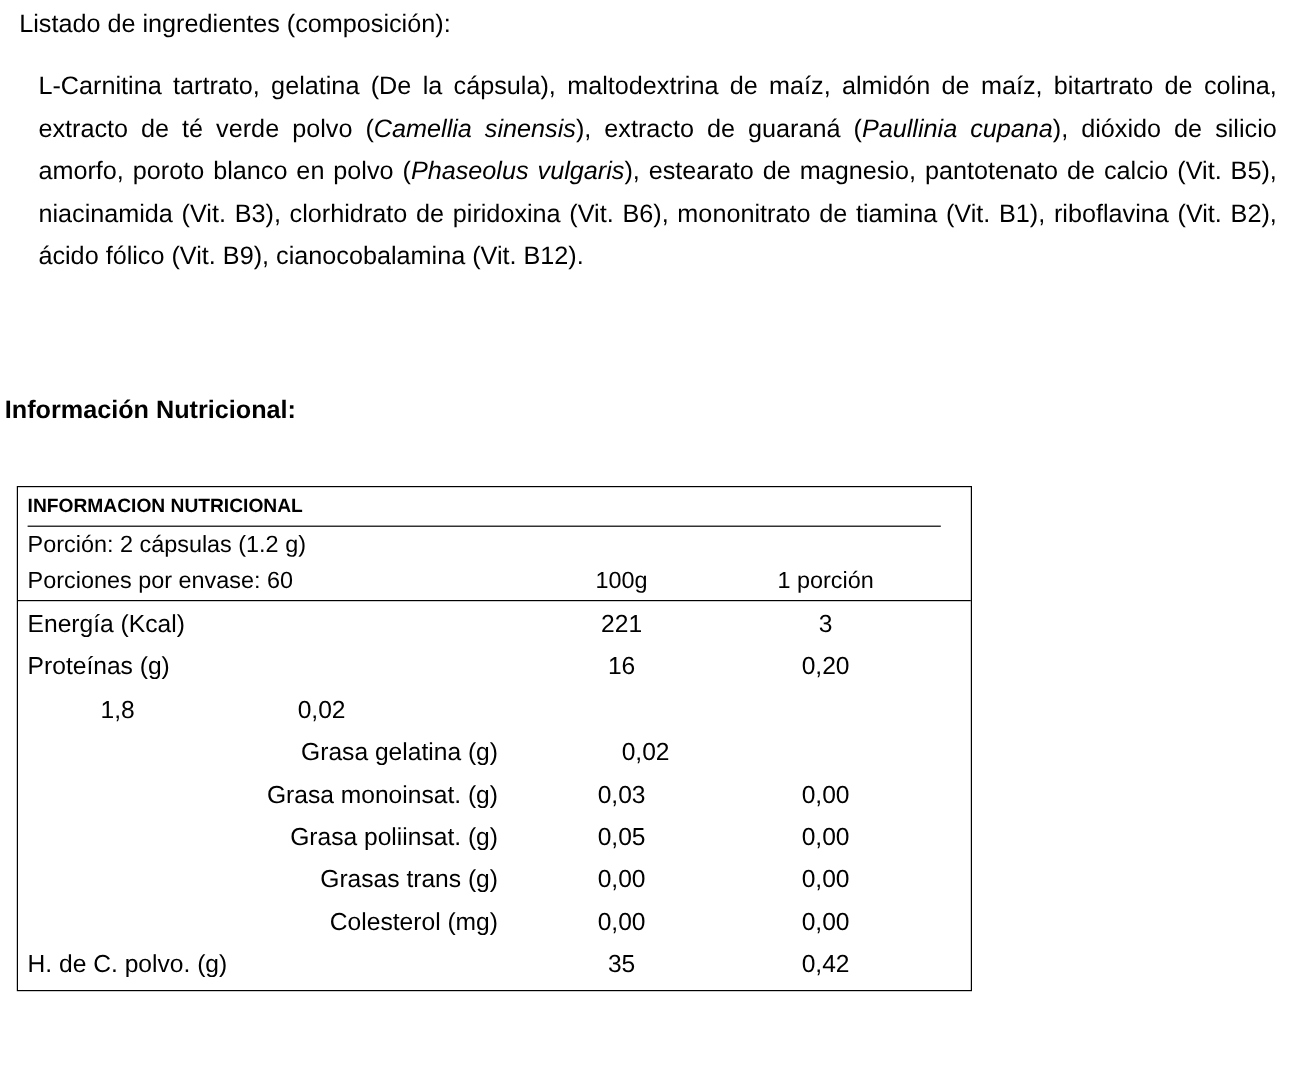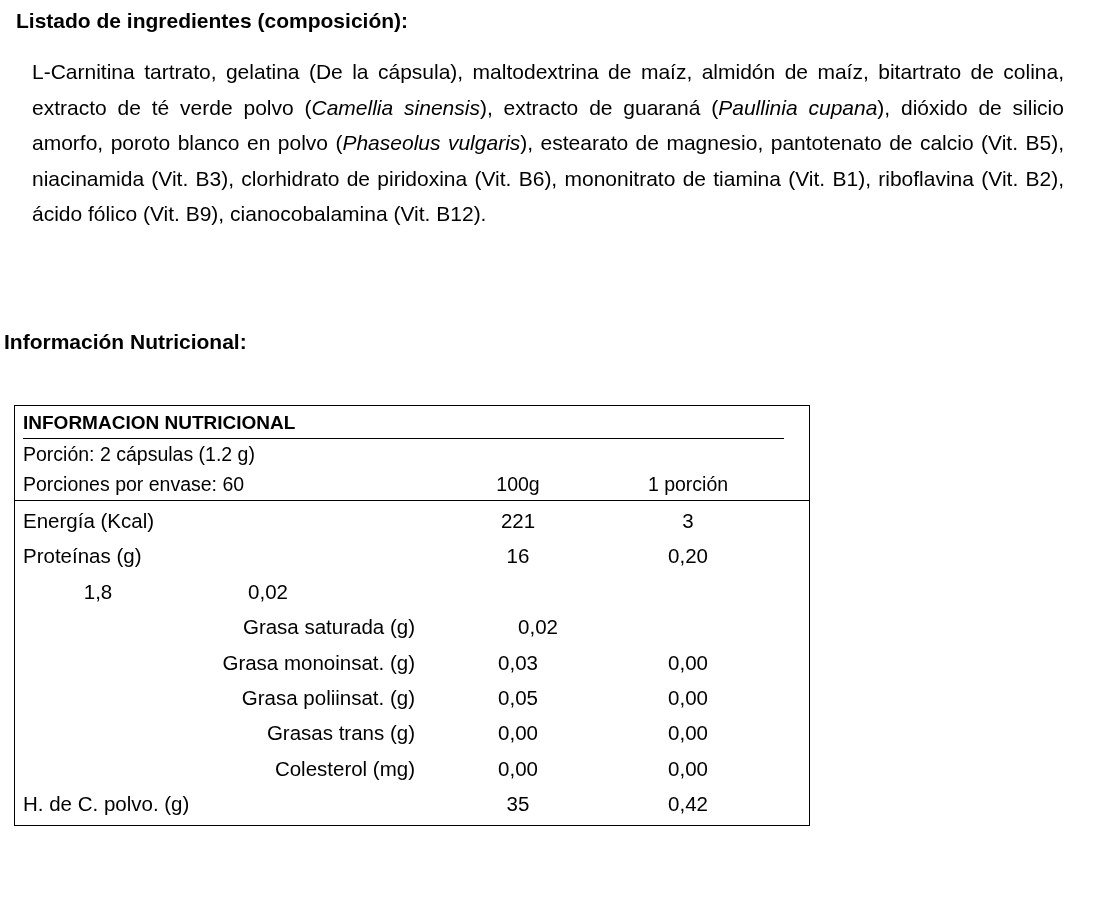--- a/index.html
+++ b/index.html
@@ -25,21 +25,21 @@
 
   
   .ingredients-block {
     position: absolute;
     left: 16px;
     top: 4px;
     width: 1064px;
   }
   .section-heading {
     font-size: 21px;
-    font-weight: bold;
+    font-weight: normal;
     line-height: 34px;
     margin: 0;
     white-space: nowrap;
   }
   .body-paragraph {
     font-size: 21px;
     line-height: 35.5px;
     text-align: justify;
     text-justify: inter-word;
     margin: 16px;
@@ -67,21 +67,21 @@
     top: 405px;
     width: 796px;
     border: 1.5px solid #000000;
     box-sizing: border-box;
     background: #ffffff;
   }
   .nutri-title-cell {
     padding: 4px 6px 0 8px;
   }
   .nutri-title {
-    font-size: 19px;
+    font-size: 16px;
     font-weight: bold;
     line-height: 26px;
     white-space: nowrap;
   }
   .title-rule {
     height: 0;
     border-top: 1.5px solid #000000;
     margin: 2px 19px 0 0;
   }
   .serving-rows {
@@ -185,21 +185,21 @@
         <div class="drow">
           <span class="label">Proteínas (g)</span>
           <span class="c1">16</span>
           <span class="c2">0,20</span>
         </div>
         <div class="drow">
           <span class="c1">1,8</span>
           <span class="c2">0,02</span>
         </div>
         <div class="drow sub">
-          <span class="label">Grasa saturada (g)</span>
+          <span class="label">Grasa gelatina (g)</span>
           <span class="c2">0,02</span>
         </div>
         <div class="drow sub">
           <span class="label">Grasa monoinsat. (g)</span>
           <span class="c1">0,03</span>
           <span class="c2">0,00</span>
         </div>
         <div class="drow sub">
           <span class="label">Grasa poliinsat. (g)</span>
           <span class="c1">0,05</span>

